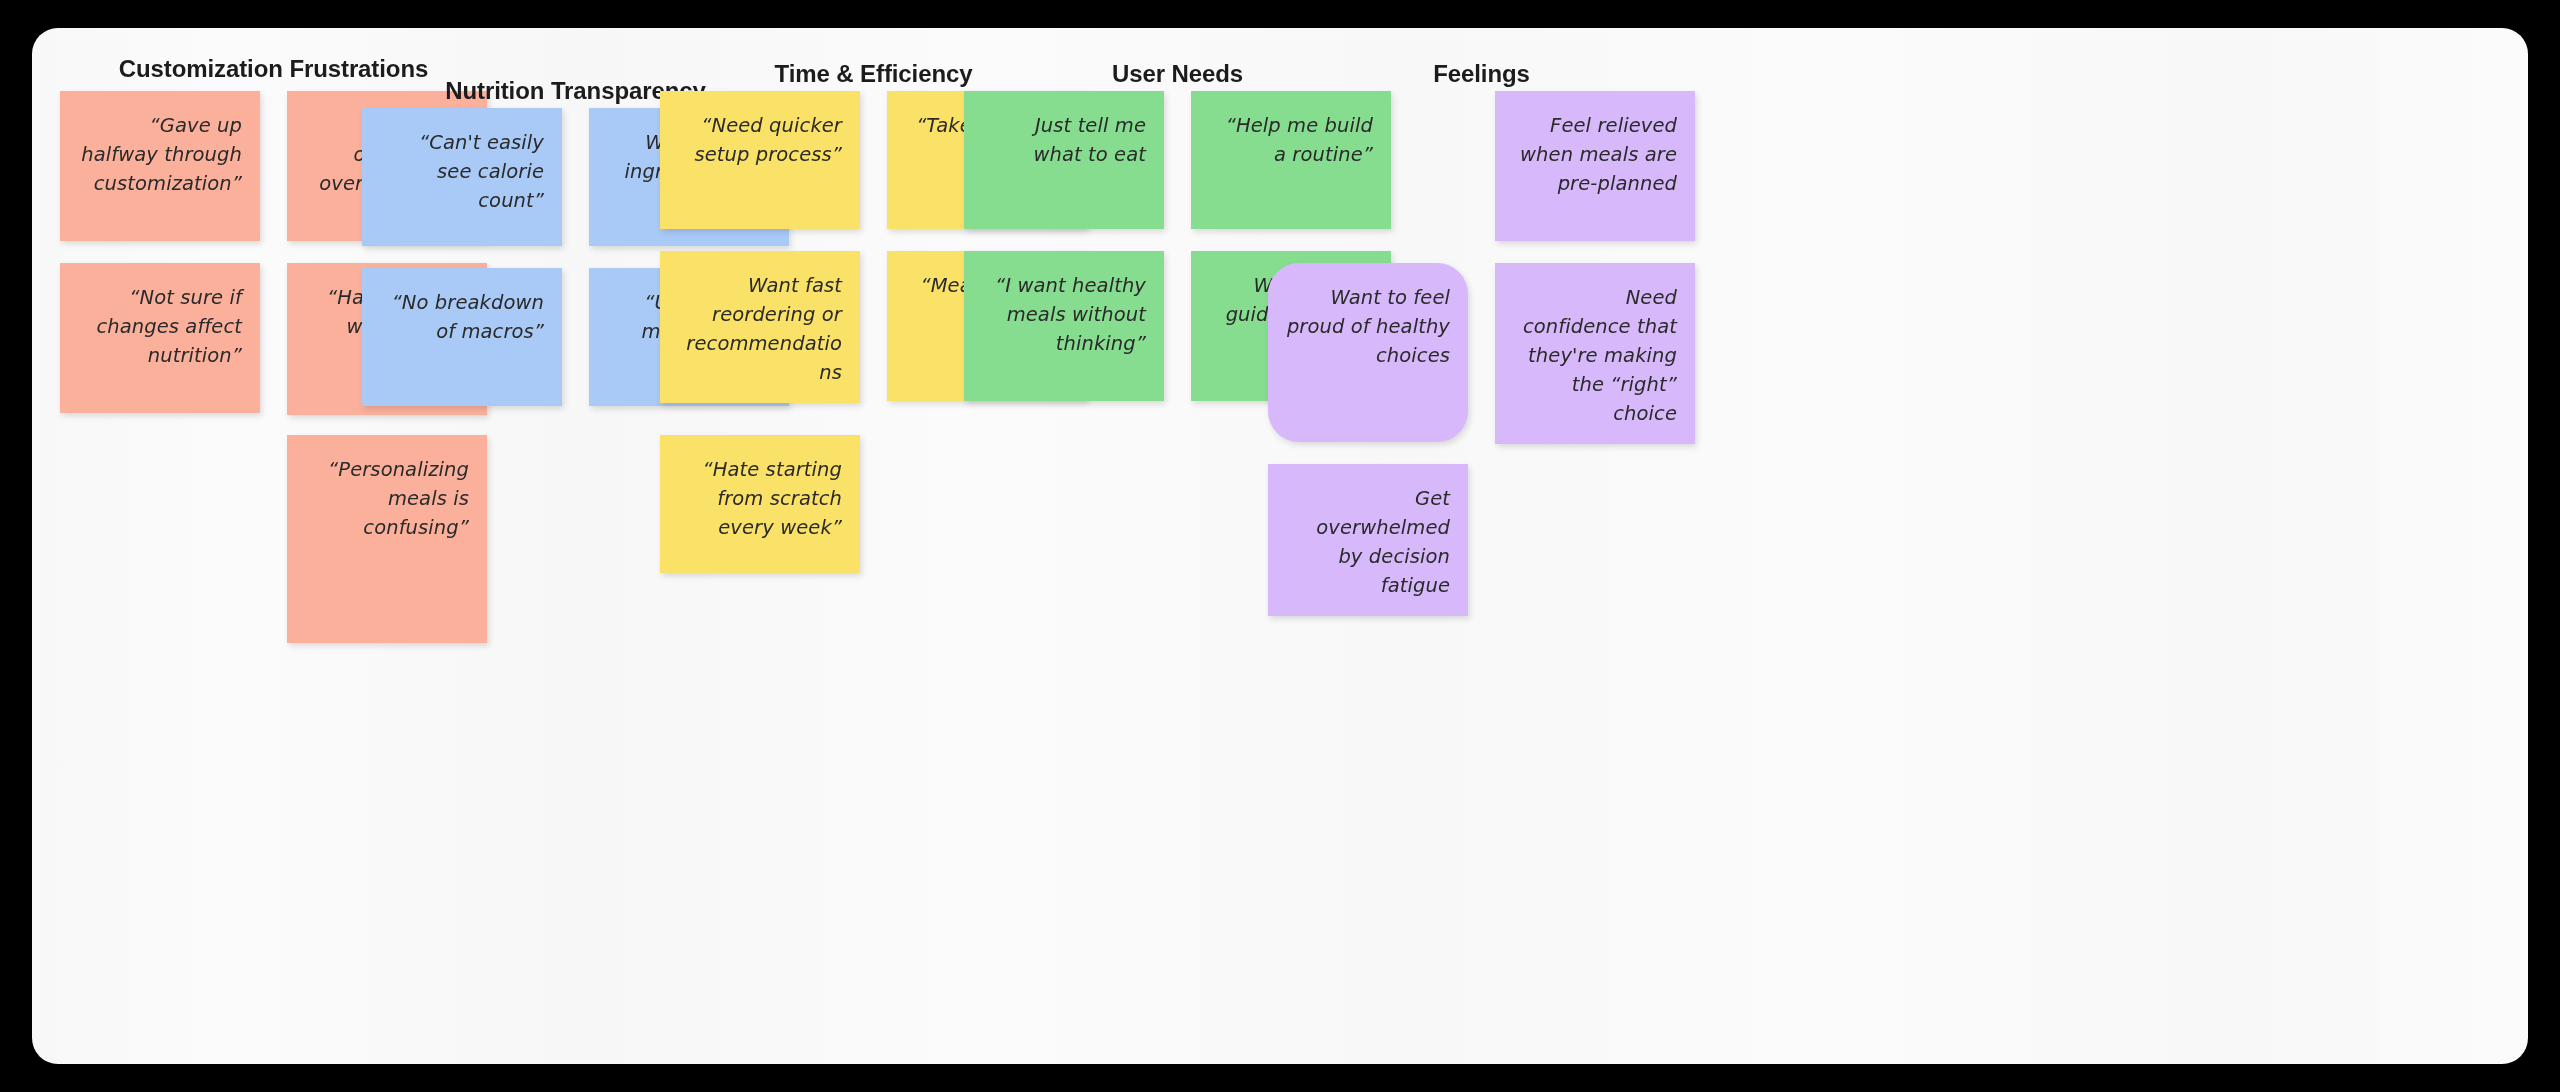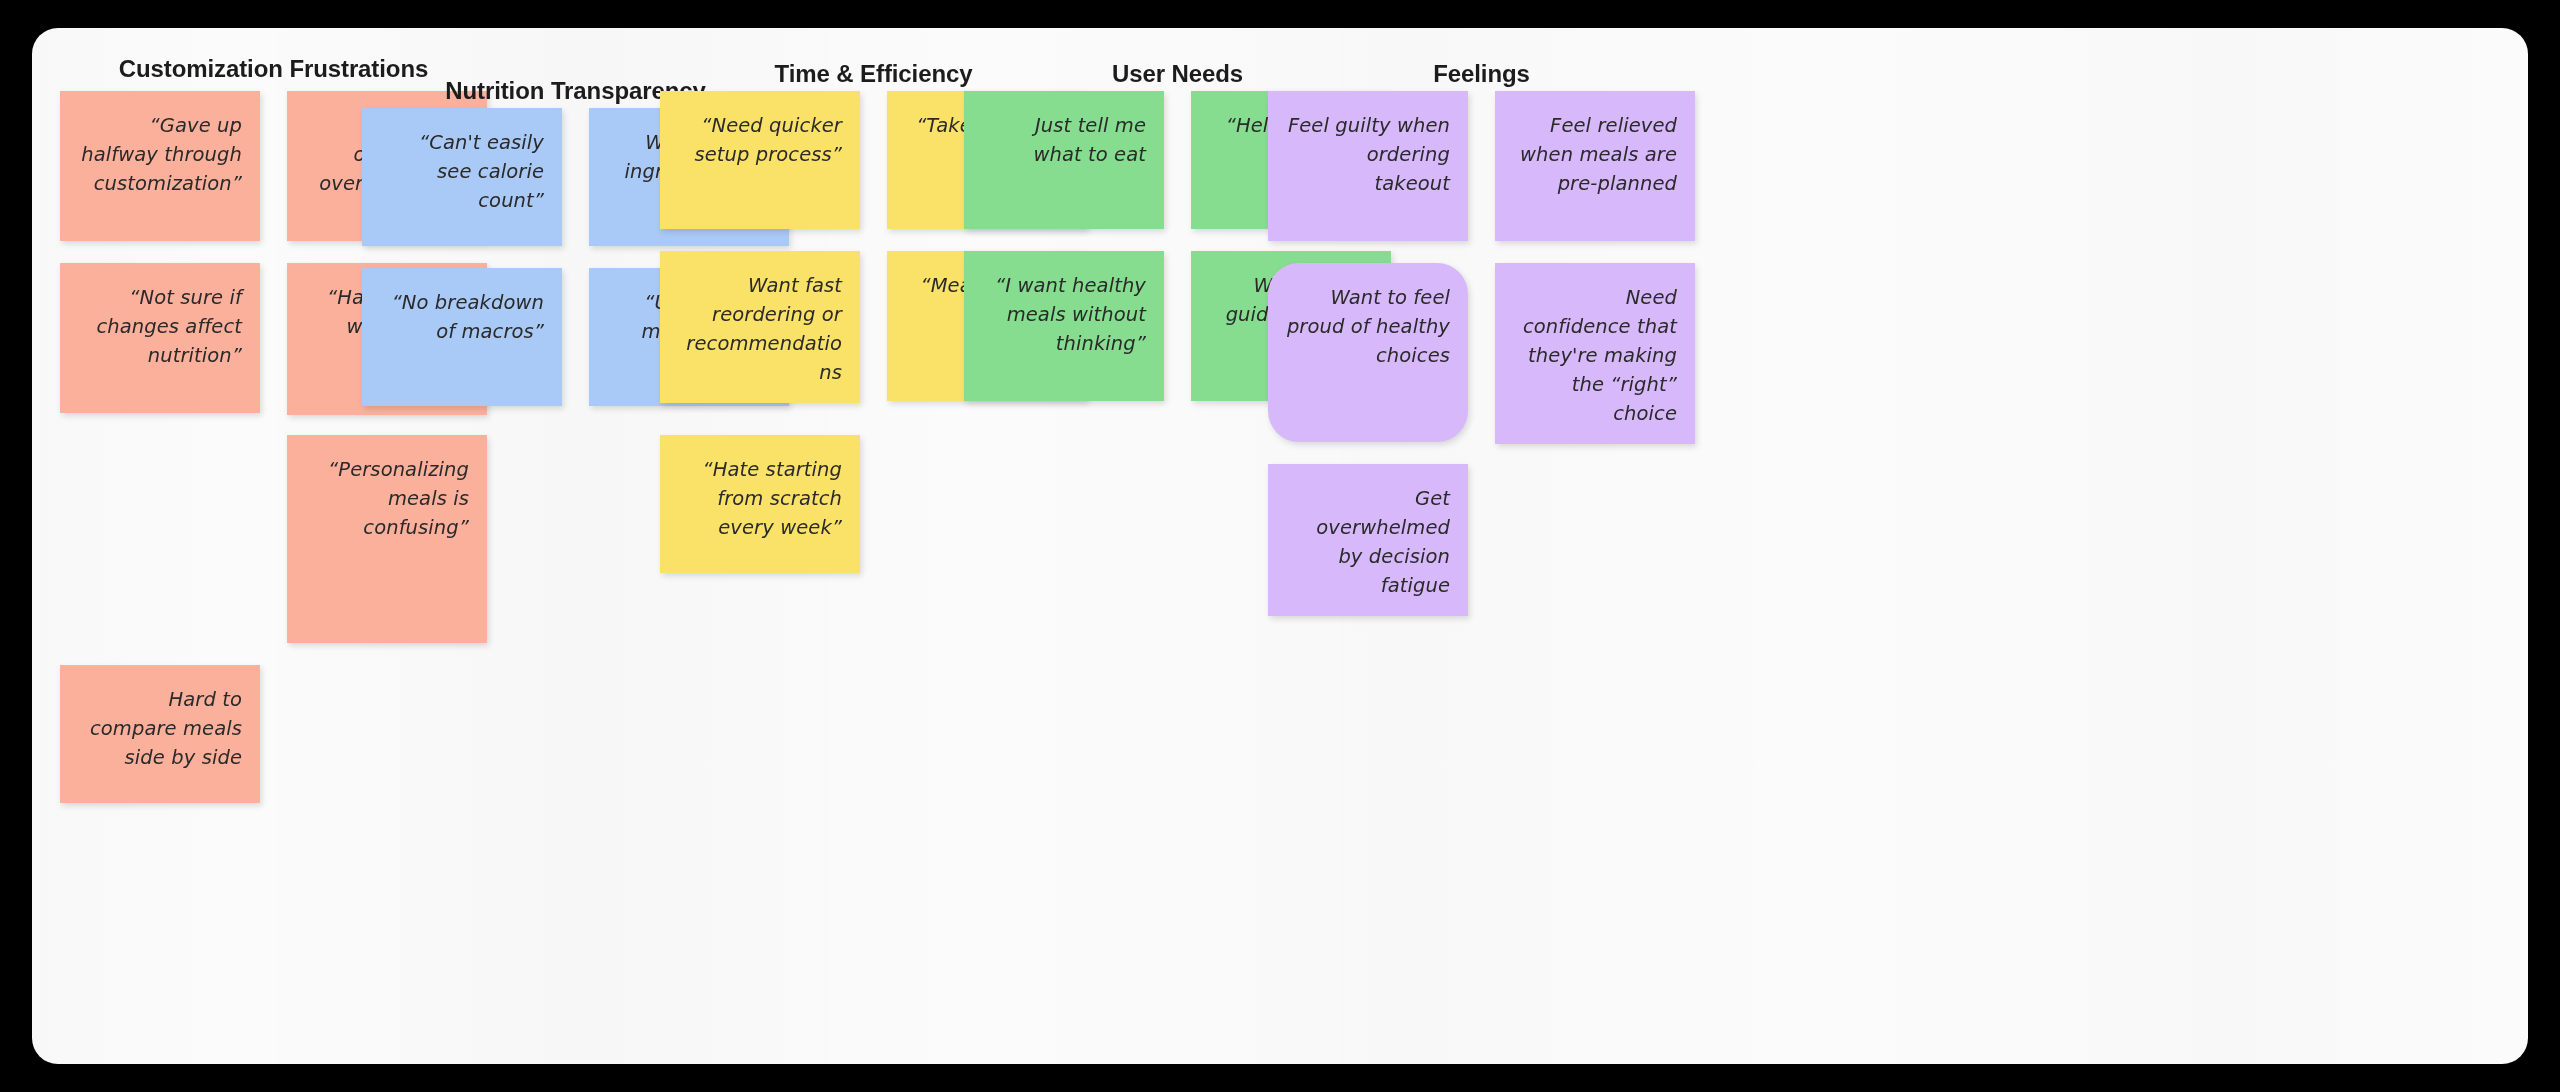--- a/index.html
+++ b/index.html
@@ -114,23 +114,20 @@
         </div>
         <div class="note slot-a" style="position: absolute; top: 235px; background: rgb(251, 176, 156); min-height: 150px;">
           <span class="note-text">“Not sure if changes affect nutrition”</span>
         </div>
         <div class="note slot-b" style="position: absolute; top: 235px; background: rgb(251, 176, 156); min-height: 150px;">
           <span class="note-text">“Hard to know which meals match my goals”</span>
         </div>
         <div class="note slot-b" style="position: absolute; top: 407px; background: rgb(251, 176, 156); min-height: 208px;">
           <span class="note-text">“Personalizing meals is confusing”</span>
         </div>
-        <div class="note slot-a" style="position: absolute; top: 637px; background: rgb(251, 176, 156); min-height: 138px;">
-          <span class="note-text">Hard to compare meals side by side</span>
-        </div>
       </div>
       <div class="column" style="position: absolute; left: 330px; top: 0px; width: 427px; height: 100%; margin-top: 17px;">
         <div class="col-header" style="top: 32px;">Nutrition Transparency</div>
         <div class="note slot-a" style="position: absolute; top: 63px; background: rgb(169, 201, 247); min-height: 138px;">
           <span class="note-text">“Can't easily see calorie count”</span>
         </div>
         <div class="note slot-b" style="position: absolute; top: 63px; background: rgb(169, 201, 247); min-height: 138px;">
           <span class="note-text">Want clearer ingredient lists</span>
         </div>
         <div class="note slot-a" style="position: absolute; top: 223px; background: rgb(169, 201, 247); min-height: 138px;">
@@ -168,23 +165,20 @@
         </div>
         <div class="note slot-a" style="position: absolute; top: 223px; background: rgb(134, 221, 143); min-height: 150px;">
           <span class="note-text">“I want healthy meals without thinking”</span>
         </div>
         <div class="note slot-b" style="position: absolute; top: 223px; background: rgb(134, 221, 143); min-height: 150px;">
           <span class="note-text">Want to feel guided but still in control</span>
         </div>
       </div>
       <div class="column" style="position: absolute; left: 1236px; top: 0px; width: 427px; height: 100%;">
         <div class="col-header" style="top: 32px;">Feelings</div>
-        <div class="note slot-a" style="position: absolute; top: 63px; background: rgb(214, 184, 251); min-height: 150px;">
-          <span class="note-text">Feel guilty when ordering takeout</span>
-        </div>
         <div class="note slot-b" style="position: absolute; top: 63px; background: rgb(214, 184, 251); min-height: 150px;">
           <span class="note-text">Feel relieved when meals are pre-planned</span>
         </div>
         <div class="note slot-a" style="position: absolute; top: 235px; background: rgb(214, 184, 251); min-height: 179px; border-radius: 31px;">
           <span class="note-text">Want to feel proud of healthy choices</span>
         </div>
         <div class="note slot-b" style="position: absolute; top: 235px; background: rgb(214, 184, 251); min-height: 179px; padding-left: 17px;">
           <span class="note-text">Need confidence that they're making the “right” choice</span>
         </div>
         <div class="note slot-a" style="position: absolute; top: 436px; background: rgb(214, 184, 251); min-height: 150px;">

